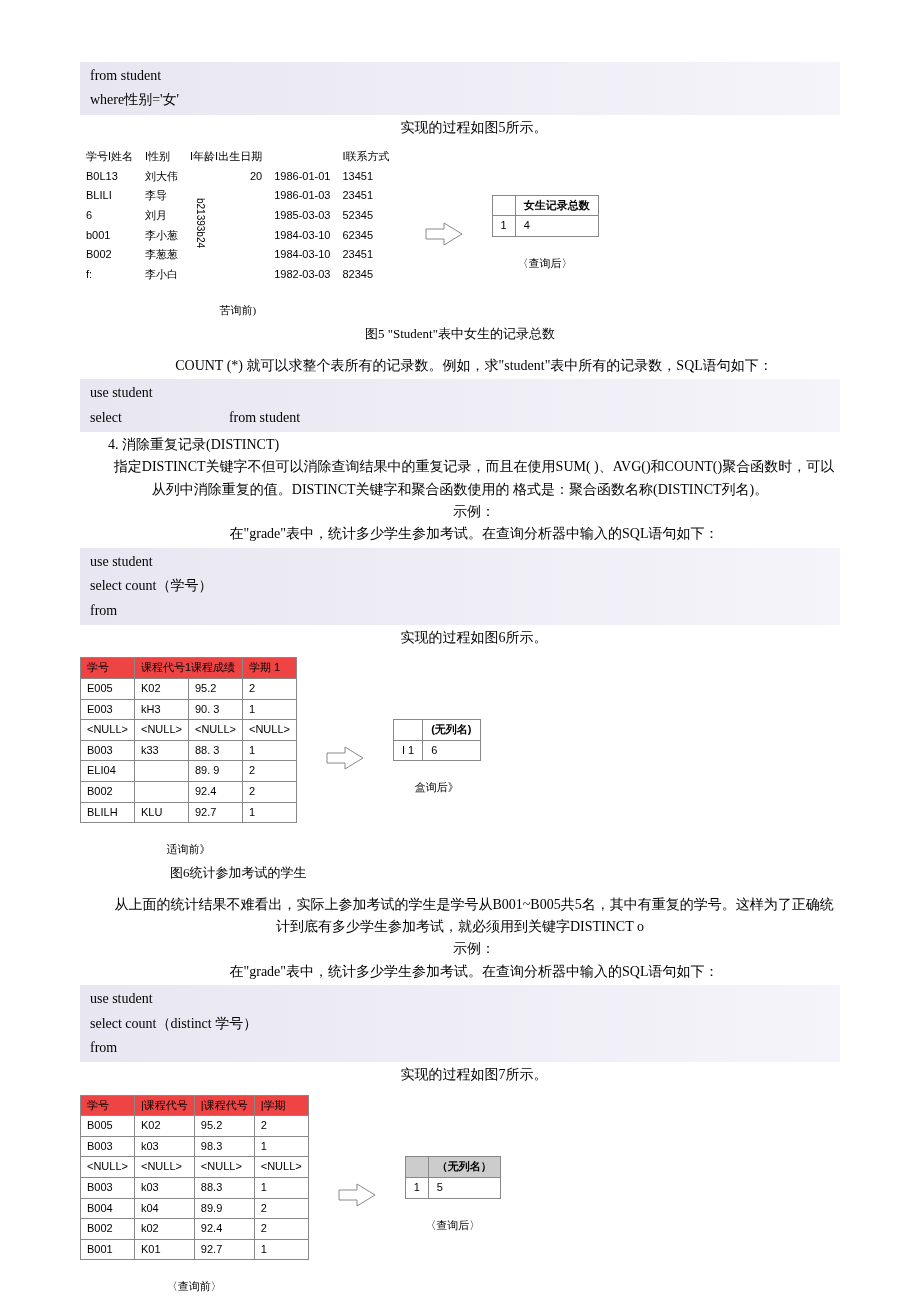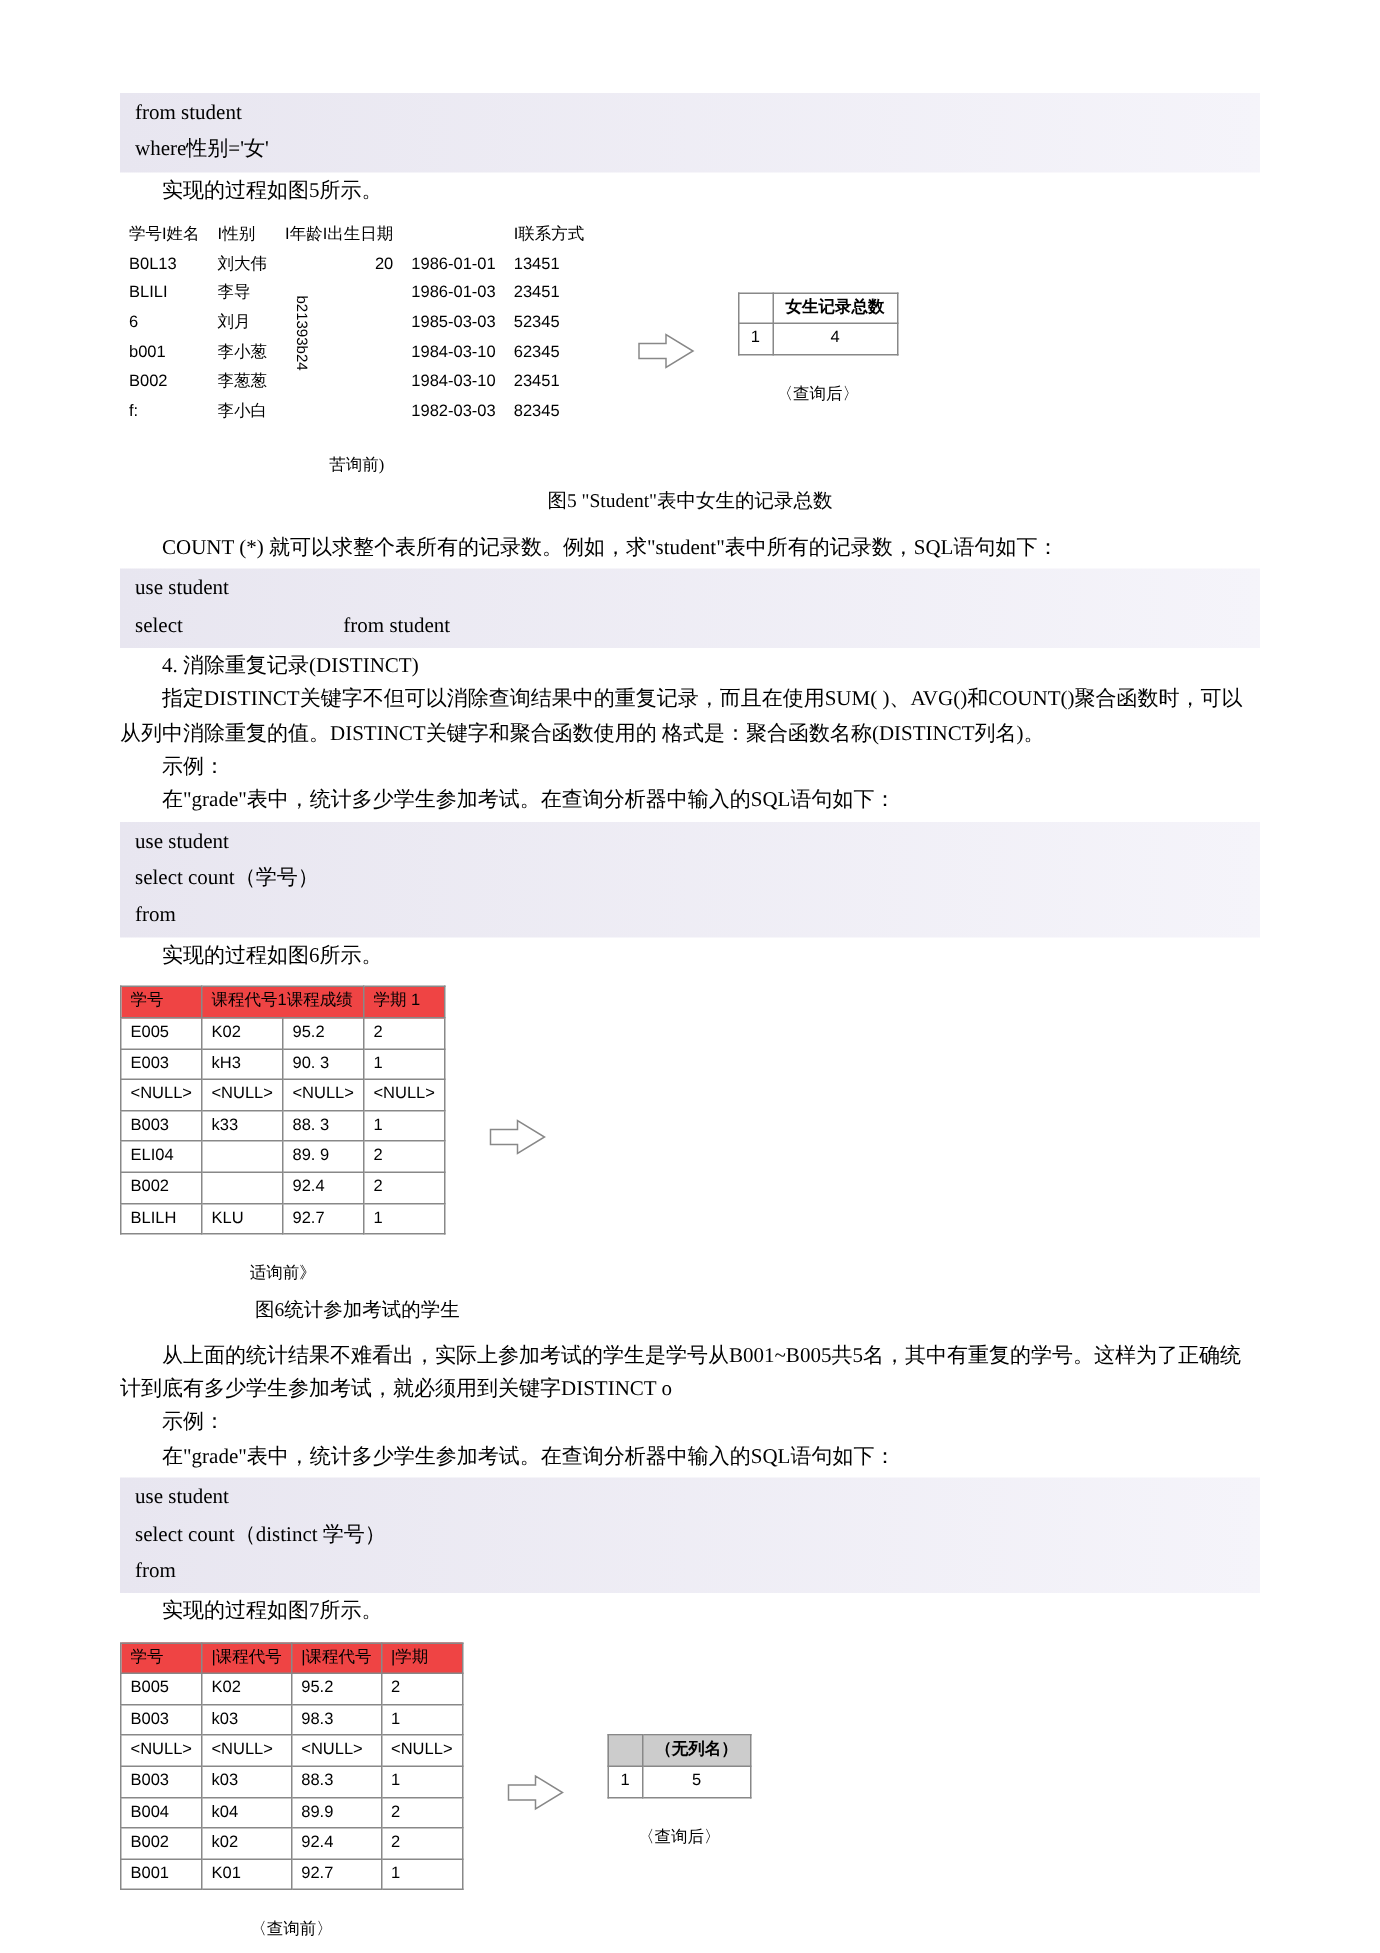--- a/index.html
+++ b/index.html
@@ -6,21 +6,21 @@
     font-family: "SimSun", serif;
     font-size: 14px;
     line-height: 1.6;
     background: white;
     margin: 0;
     padding: 60px 80px;
     width: 920px;
     box-sizing: border-box;
     color: #000;
   }
-  .indent { text-indent: 2em; }
+  .indent { text-indent: 2em; text-align: center; }
   .code-block {
     background: linear-gradient(to right, #e8e6f0, #f5f4fa);
     padding: 2px 10px;
     margin: 2px 0;
     font-family: "SimSun", serif;
   }
   .code-line { padding: 1px 0; }
   .fig-area { margin: 8px 0 4px 0; position: relative; }
   table.data {
     border-collapse: collapse;
@@ -41,21 +41,21 @@
   }
   .arrow-box svg { width: 40px; height: 30px; }
   .result-box table {
     border-collapse: collapse;
     font-size: 11px;
     font-family: Arial, sans-serif;
   }
   .result-box th, .result-box td {
     border: 1px solid #888;
     padding: 1px 8px;
-    text-align: center;
+    text-align: left;
   }
   .caption-center {
     text-align: center;
     font-size: 13px;
     margin: 4px 0 10px 0;
   }
   .small-label {
     font-size: 11px;
     text-align: center;
     margin-top: 18px;
@@ -236,20 +236,35 @@
             </tr>
       </tbody>
         </table>
       <div class="small-label">适询前》</div>
     </div>
     <div class="arrow-box">
       <svg viewBox="0 0 40 30">
           <path d="M2 10 L20 10 L20 4 L38 15 L20 26 L20 20 L2 20 Z" fill="none" stroke="#888" stroke-width="1"></path>
         </svg>
     </div>
+    <div class="result-box">
+      <table>
+        <tbody>
+            <tr>
+              <th></th>
+              <th>(无列名)</th>
+            </tr>
+        <tr>
+              <td>I 1</td>
+              <td>6</td>
+            </tr>
+      </tbody>
+        </table>
+      <div class="small-label">盒询后》</div>
+    </div>
   </div>
   <div class="caption-center" style="text-align:left; margin-left:90px;">图6统计参加考试的学生</div>
 </div>
 
 <div class="indent">从上面的统计结果不难看出，实际上参加考试的学生是学号从B001~B005共5名，其中有重复的学号。这样为了正确统计到底有多少学生参加考试，就必须用到关键字DISTINCT o</div>
 <div class="indent">示例：</div>
 <div class="indent">在"grade"表中，统计多少学生参加考试。在查询分析器中输入的SQL语句如下：</div>
 
 <div class="code-block">
   <div class="code-line">use student</div>

